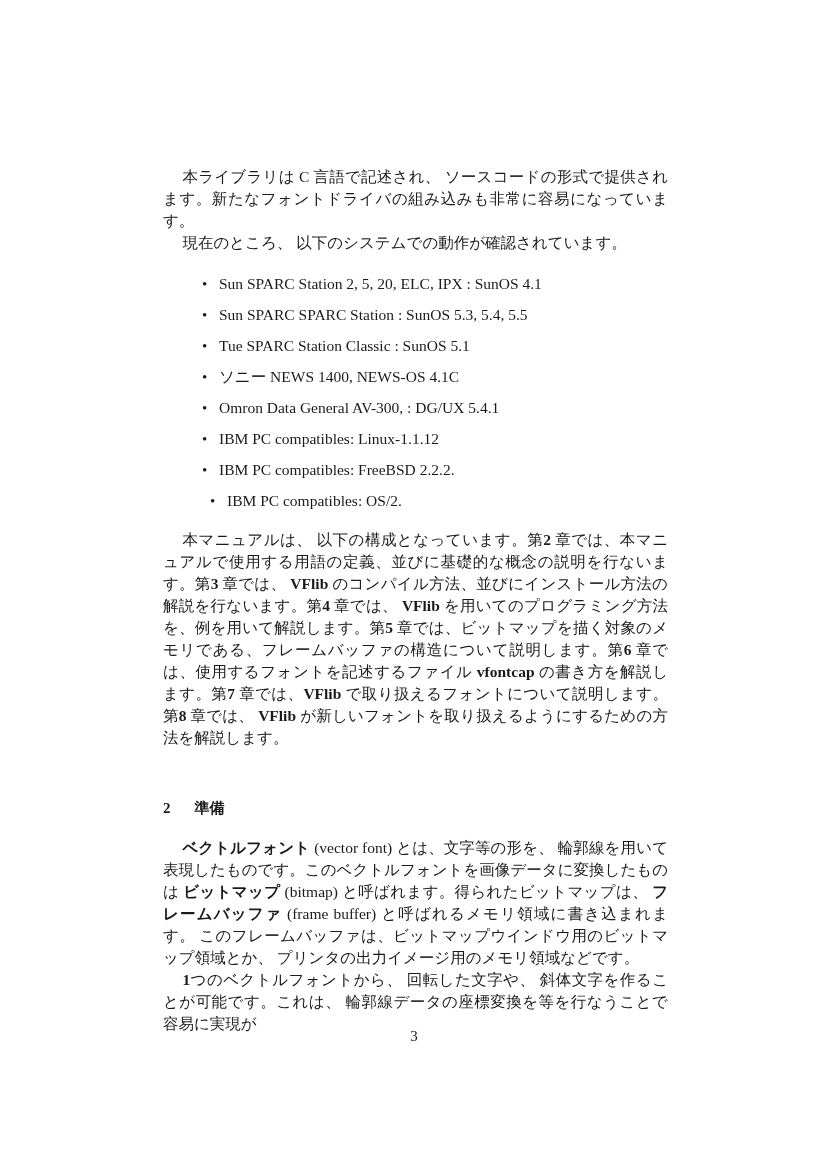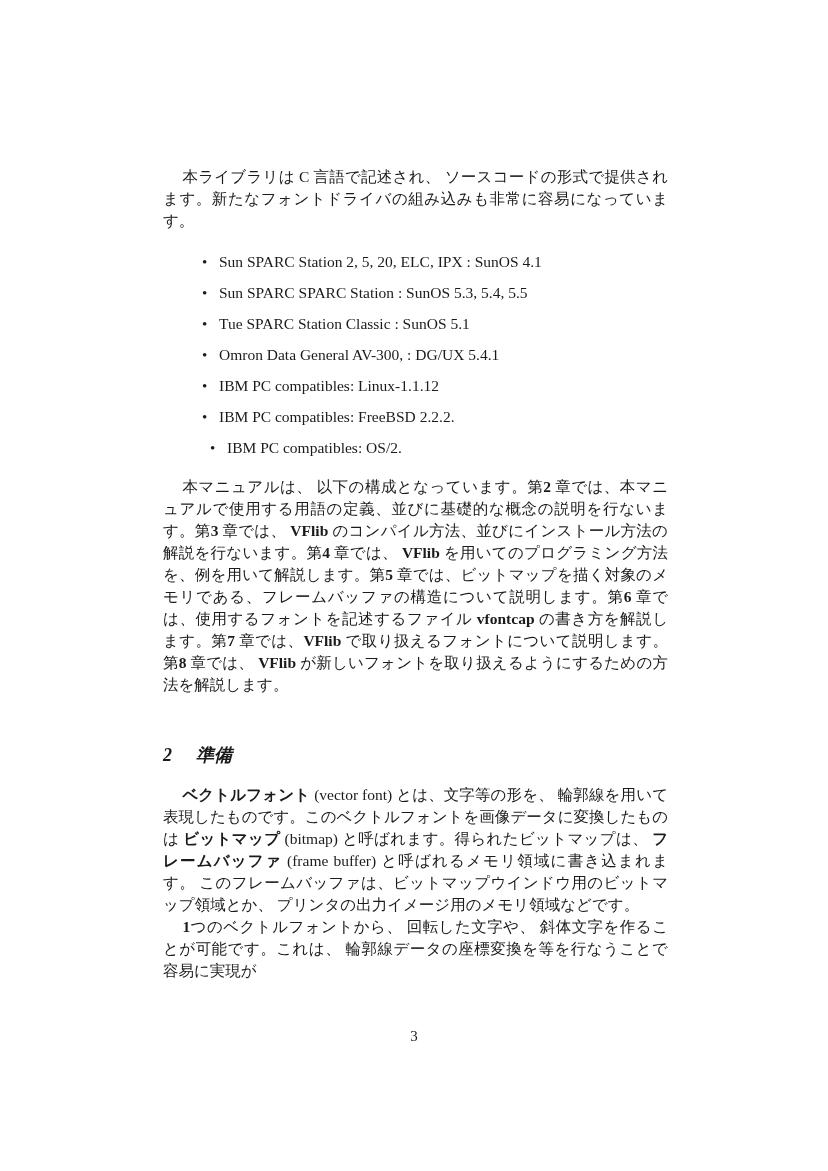--- a/index.html
+++ b/index.html
@@ -45,49 +45,50 @@
     text-align: left;
   }
   ul.systems li:last-child { margin-bottom: 0; margin-left: 8px; }
   .bullet {
     display: inline-block;
     width: 17px;
     font-size: 15px;
   }
   .section-heading {
     margin: 46px 0 16px 0;
-    font-size: 18px;
+    font-size: 15px;
     line-height: 26px;
     font-weight: bold;
     font-family: "Liberation Sans", "DejaVu Sans", "Liberation Serif", sans-serif;
-    font-style: italic;
   }
   .section-heading .sec-num { margin-right: 24px; font-family: "Liberation Serif", "DejaVu Serif", serif; }
   .page-number {
     position: absolute;
     top: 1028px;
     left: 0;
     width: 828px;
     text-align: center;
     font-size: 15px;
     color: #1b1b1b;
   }
 </style>
 </head>
 <body>
 
 <div class="page">
   <div class="content">
 
     <p class="para"><span>本ライブラリは C 言語で記述され、 ソースコードの形式で提供されます。新たなフォントドライバの組み込みも非常に容易になっています。</span></p>
+    <p class="para"><span>現在のところ、 以下のシステムでの動作が確認されています。</span></p>
 
     <ul class="systems">
       <li><span class="bullet">•</span><span>Sun SPARC Station 2, 5, 20, ELC, IPX : SunOS 4.1</span></li>
       <li><span class="bullet">•</span><span>Sun SPARC SPARC Station : SunOS 5.3, 5.4, 5.5</span></li>
       <li><span class="bullet">•</span><span>Tue SPARC Station Classic : SunOS 5.1</span></li>
+      <li><span class="bullet">•</span><span>ソニー NEWS 1400, NEWS-OS 4.1C</span></li>
       <li><span class="bullet">•</span><span>Omron Data General AV-300, : DG/UX 5.4.1</span></li>
       <li><span class="bullet">•</span><span>IBM PC compatibles: Linux-1.1.12</span></li>
       <li><span class="bullet">•</span><span>IBM PC compatibles: FreeBSD 2.2.2.</span></li>
       <li><span class="bullet">•</span><span>IBM PC compatibles: OS/2.</span></li>
     </ul>
 
     <p class="para"><span>本マニュアルは、 以下の構成となっています。第</span><span class="seg-b">2</span><span> 章では、本マニュアルで使用する用語の定義、並びに基礎的な概念の説明を行ないます。第</span><span class="seg-b">3</span><span> 章では、 </span><span class="seg-b">VFlib</span><span> のコンパイル方法、並びにインストール方法の解説を行ないます。第</span><span class="seg-b">4</span><span> 章では、 </span><span class="seg-b">VFlib</span><span> を用いてのプログラミング方法を、例を用いて解説します。第</span><span class="seg-b">5</span><span> 章では、ビットマップを描く対象のメモリである、フレームバッファの構造について説明します。第</span><span class="seg-b">6</span><span> 章では、使用するフォントを記述するファイル </span><span class="seg-b">vfontcap</span><span> の書き方を解説します。第</span><span class="seg-b">7</span><span> 章では、</span><span class="seg-b">VFlib</span><span> で取り扱えるフォントについて説明します。第</span><span class="seg-b">8</span><span> 章では、 </span><span class="seg-b">VFlib</span><span> が新しいフォントを取り扱えるようにするための方法を解説します。</span></p>
 
     <h2 class="section-heading"><span class="sec-num">2</span><span class="sec-title">準備</span></h2>
 

